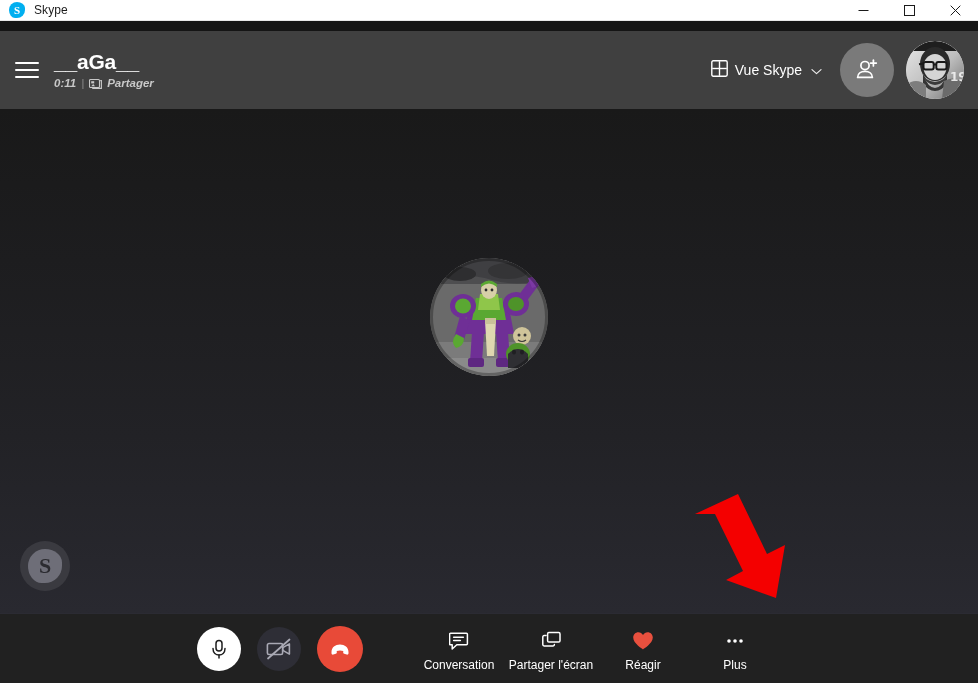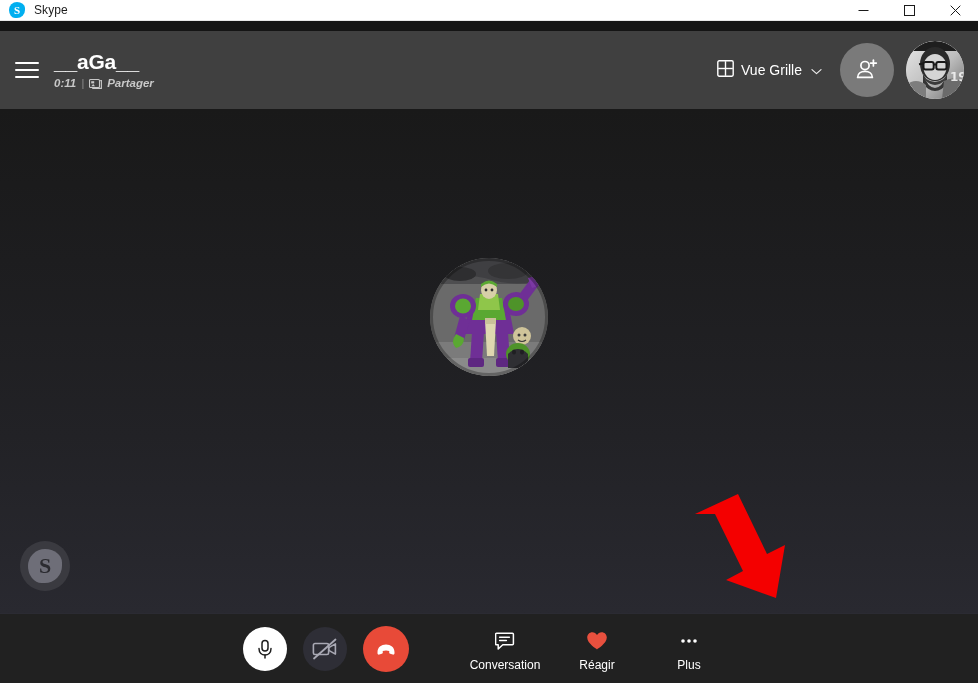--- a/index.html
+++ b/index.html
@@ -356,21 +356,21 @@
     <div class="header-right">
 
       <div class="view-toggle">
         <span>
           <svg width="17" height="17" viewBox="0 0 17 17">
             <rect x="0.8" y="0.8" width="15.4" height="15.4" rx="1.4" fill="none" stroke="#ffffff" stroke-width="1.4"></rect>
             <line x1="8.5" y1="1.2" x2="8.5" y2="15.8" stroke="#ffffff" stroke-width="1.4"></line>
             <line x1="1.2" y1="8.5" x2="15.8" y2="8.5" stroke="#ffffff" stroke-width="1.4"></line>
           </svg>
         </span>
-        <span>Vue Grille</span>
+        <span>Vue Skype</span>
         <span class="chev">
           <svg width="11" height="7" viewBox="0 0 11 7">
             <path d="M1 1.6 L5.5 5.6 L10 1.6" fill="none" stroke="#ffffff" stroke-width="1.2" stroke-linecap="round" stroke-linejoin="round"></path>
           </svg>
         </span>
       </div>
 
       <div class="round-btn">
         <svg width="26" height="26" viewBox="0 0 26 26">
           <circle cx="11" cy="8.6" r="4.1" fill="none" stroke="#ffffff" stroke-width="1.7"></circle>
@@ -526,20 +526,29 @@
         <span class="ic">
           <svg width="21" height="20" viewBox="0 0 21 20">
             <path d="M1.6 2.2 h15.8 a1 1 0 0 1 1 1 v9.6 a1 1 0 0 1 -1 1 h-9.6 L3.2 18 v-4.2 h-1.6 a1 1 0 0 1 -1 -1 v-9.6 a1 1 0 0 1 1 -1 z" fill="none" stroke="#ffffff" stroke-width="1.5" stroke-linejoin="round"></path>
             <line x1="4.6" y1="6.2" x2="14.4" y2="6.2" stroke="#ffffff" stroke-width="1.5" stroke-linecap="round"></line>
             <line x1="4.6" y1="9.6" x2="11.4" y2="9.6" stroke="#ffffff" stroke-width="1.5" stroke-linecap="round"></line>
           </svg>
         </span>
         <span class="lbl">Conversation</span>
       </div>
 
+      <div class="tb-item">
+        <span class="ic">
+          <svg width="21" height="20" viewBox="0 0 21 20">
+            <rect x="6.6" y="1.6" width="12.4" height="9.4" rx="1.3" fill="none" stroke="#ffffff" stroke-width="1.5"></rect>
+            <path d="M13.4 13.6 a1.3 1.3 0 0 1 -1.3 1.3 H3.1 a1.3 1.3 0 0 1 -1.3 -1.3 V5.9 a1.3 1.3 0 0 1 1.3 -1.3 h1.9" fill="none" stroke="#ffffff" stroke-width="1.5" stroke-linecap="round" stroke-linejoin="round"></path>
+          </svg>
+        </span>
+        <span class="lbl">Partager l'écran</span>
+      </div>
 
       <div class="tb-item">
         <span class="ic">
           <svg width="22" height="20" viewBox="0 0 22 20">
             <path d="M11 18.4 C11 18.4 1.2 12.6 1.2 6.6 C1.2 3.4 3.6 1.2 6.3 1.2 C8.3 1.2 10.1 2.4 11 4.1 C11.9 2.4 13.7 1.2 15.7 1.2 C18.4 1.2 20.8 3.4 20.8 6.6 C20.8 12.6 11 18.4 11 18.4 Z" fill="#e8503e"></path>
           </svg>
         </span>
         <span class="lbl">Réagir</span>
       </div>
 

